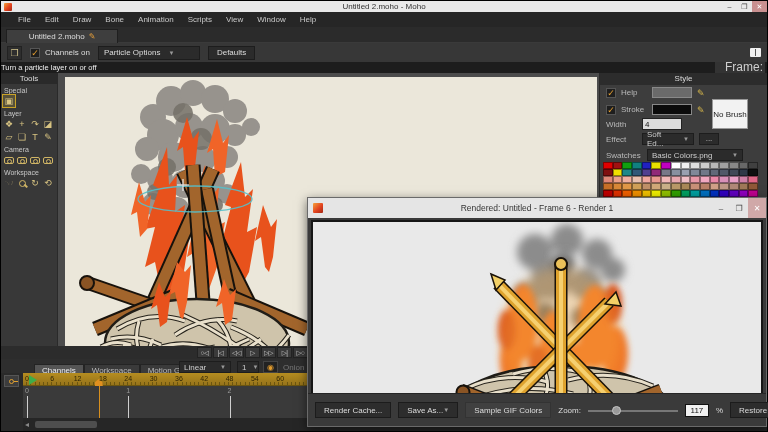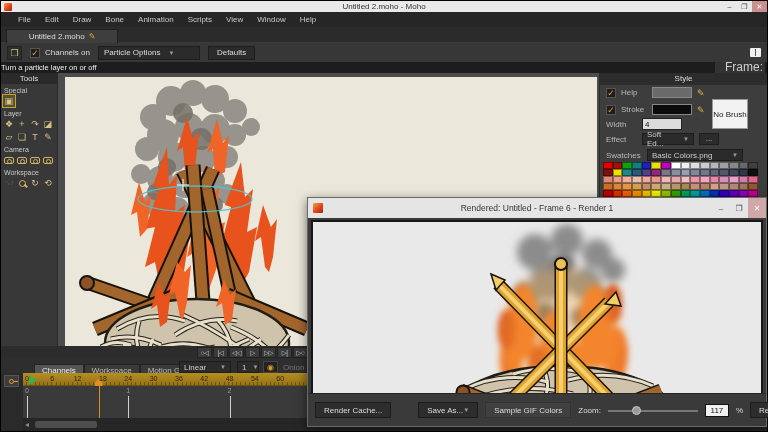--- a/index.html
+++ b/index.html
@@ -106,21 +106,21 @@
   .render-window{position:absolute;left:307px;top:197px;width:460px;height:230px;background:#3a3a3a;border:1px solid #6a6a6a;box-shadow:0 3px 10px rgba(0,0,0,.55);}
   .r-titlebar{position:relative;height:20px;background:#e5e5e5;display:flex;align-items:center;font-size:8.5px;color:#333;}
   .r-titlebar .app-ico{width:10px;height:10px;margin-left:5px;}
   .r-titlebar .t-text{position:absolute;left:0;right:0;text-align:center;}
   .r-titlebar .wbtn{width:18px;font-size:8px;}
   .r-titlebar .wbtn.close{background:#d0a8a8;}
   .r-content{position:absolute;left:3px;right:3px;top:22px;bottom:30px;background:#e9e9e9;border:2px solid #161616;overflow:hidden;}
   .r-content svg{position:absolute;left:0;top:0;}
   .r-bottom{position:absolute;left:0;right:0;bottom:0;height:28px;background:#3a3a3a;border-top:1px solid #262626;display:flex;align-items:center;gap:7px;padding:16px 7px;}
   .r-btn{height:16px;background:#2d2d2d;border:1px solid #1c1c1c;color:#ddd;font-size:8px;display:flex;align-items:center;justify-content:center;padding:0 8px;white-space:nowrap;}
-  .r-drop{width:72px;justify-content:space-between;margin-left:20px;}
+  .r-drop{width:72px;justify-content:space-between;}
   .r-drop .arr{color:#999;font-size:6px;}
   .r-flat{background:#404040;border:1px solid #333;}
   .r-lbl{color:#ddd;font-size:8px;white-space:nowrap;}
   .slider{position:relative;flex:1;height:16px;min-width:90px;}
   .slider .track{position:absolute;left:0;right:0;top:8px;height:1.5px;background:#777;}
   .slider .thumb{position:absolute;left:27%;top:4px;width:9px;height:9px;border-radius:50%;background:#9a9a9a;border:1px solid #c5c5c5;}
   .zoom-box{width:24px;height:13px;background:#f0f0f0;border:1px solid #111;font-size:8px;color:#111;text-align:center;padding:0;}
 </style>
 </head>
 <body>

